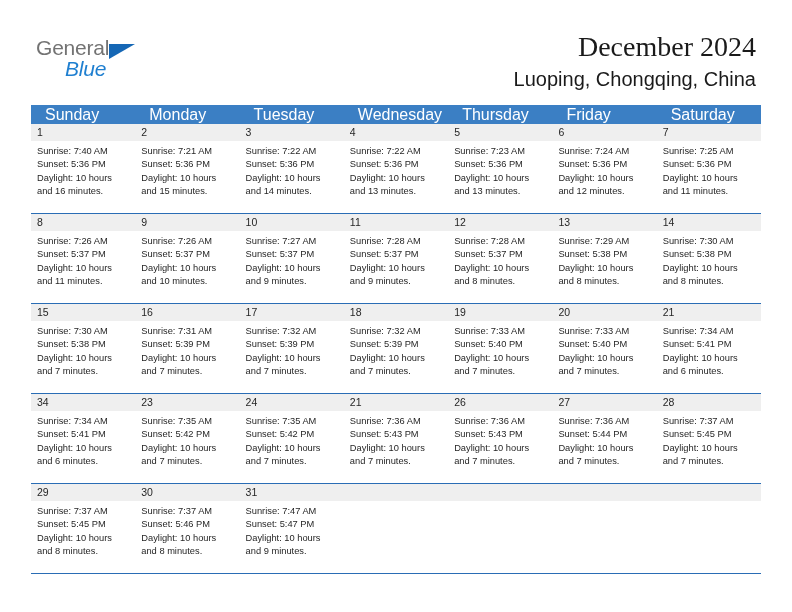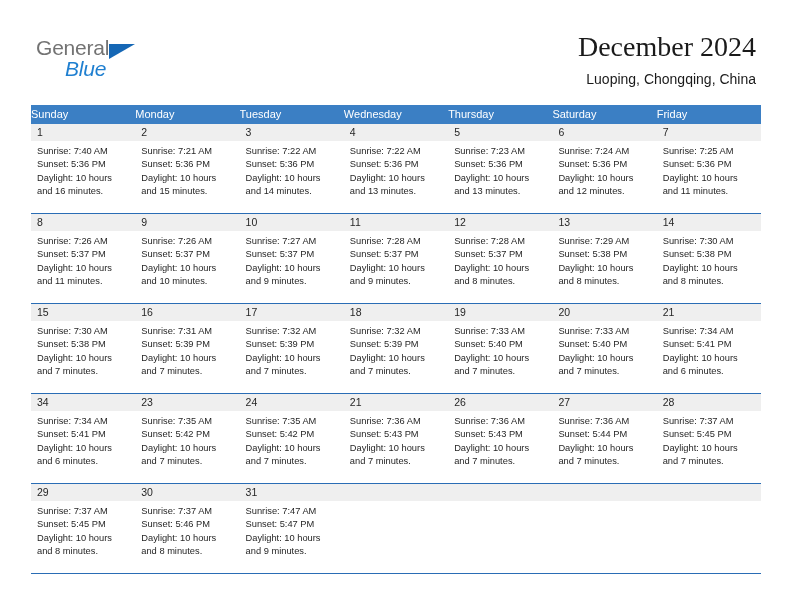--- a/index.html
+++ b/index.html
@@ -76,21 +76,21 @@
   .cal-title {
     font-size: 28px;
     line-height: 34px;
     color: #1a1a1a;
     font-weight: normal;
     font-family: Liberation Serif, serif;
     white-space: nowrap;
   }
   .cal-subtitle {
     margin-top: 6px;
-    font-size: 14px;
+    font-size: 20px;
     line-height: 18px;
     color: #1a1a1a;
     font-family: "Liberation Sans", sans-serif;
     white-space: nowrap;
   }
 
   
   .calendar {
     position: absolute;
     left: 31px;
@@ -100,22 +100,22 @@
   .dow-row {
     display: flex;
     width: 730px;
     height: 19px;
     background: #3b7fc4;
   }
   .dow-cell {
     flex: 0 0 104.2857px;
     width: 104.2857px;
     box-sizing: border-box;
-    padding-left: 0;
-    font-size: 11px;
+    padding-left: 14px;
+    font-size: 16px;
     line-height: 19px;
     color: #ffffff;
     font-family: "Liberation Sans", sans-serif;
     white-space: nowrap;
     overflow: hidden;
   }
 
   .week-row {
     display: flex;
     width: 730px;
@@ -174,22 +174,22 @@
 
   </div>
 
   <div class="calendar">
     <div class="dow-row" id="dow-row">
         <div class="dow-cell">Sunday</div>
         <div class="dow-cell">Monday</div>
         <div class="dow-cell">Tuesday</div>
         <div class="dow-cell">Wednesday</div>
         <div class="dow-cell">Thursday</div>
+        <div class="dow-cell">Friday</div>
         <div class="dow-cell">Saturday</div>
-        <div class="dow-cell">Friday</div>
       </div>
     <div id="weeks-container">
         <div class="week-row">
           <div class="day-cell">
             <div class="day-num-band">1</div>
             <div class="day-body">
               <div>Sunrise: 7:40 AM</div>
               <div>Sunset: 5:36 PM</div>
               <div>Daylight: 10 hours</div>
               <div>and 16 minutes.</div>

